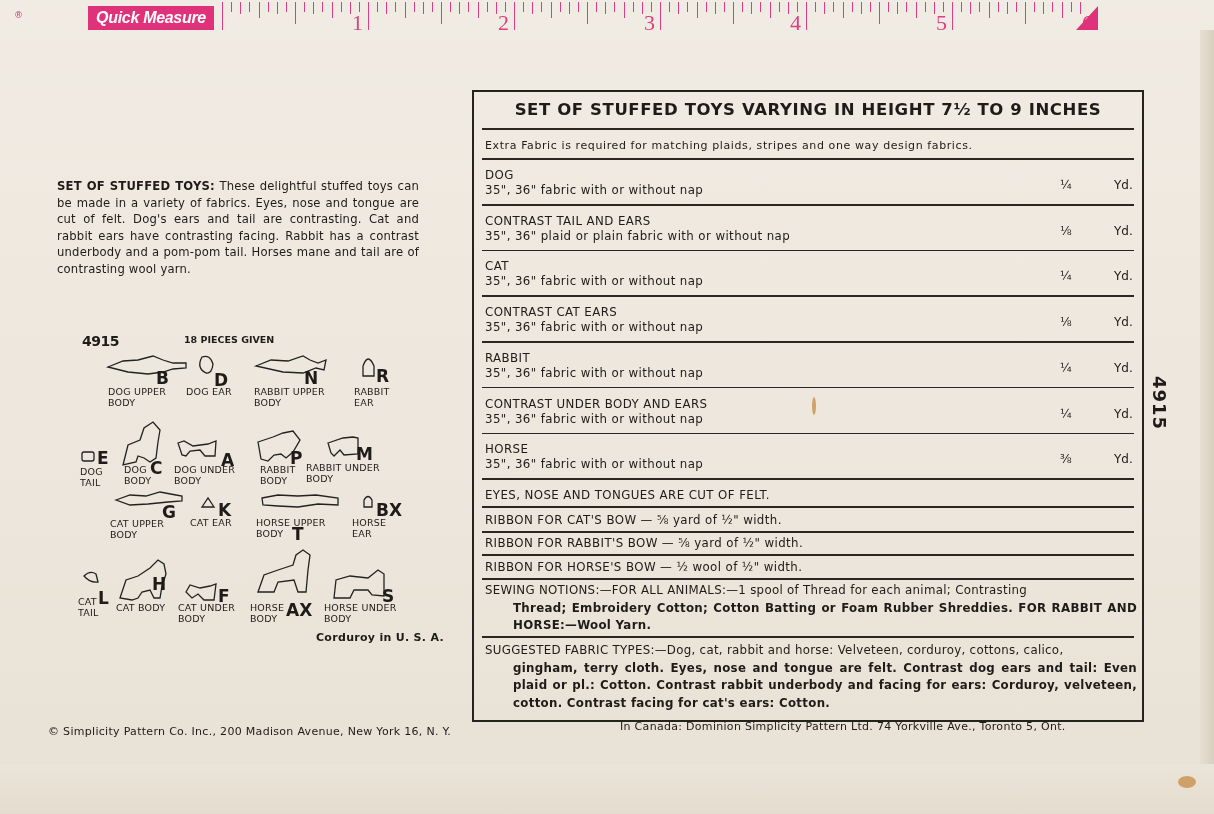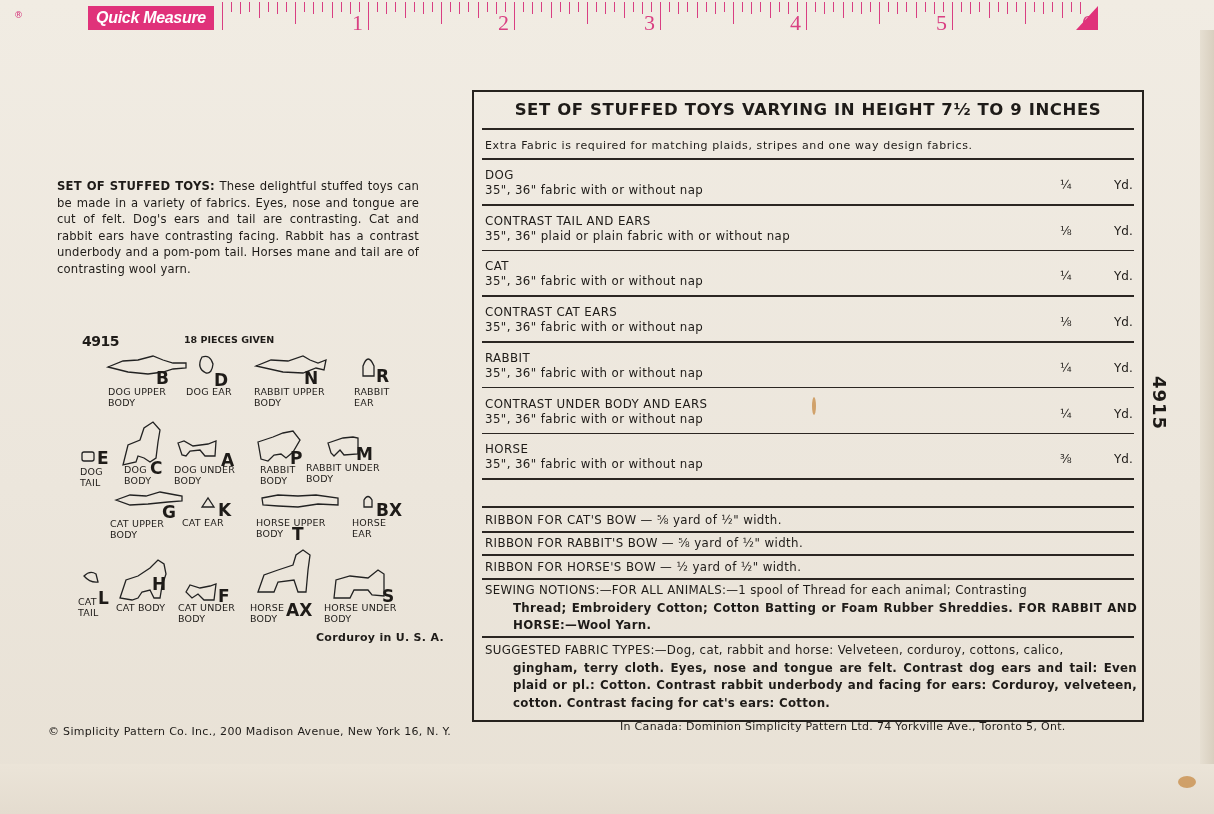--- a/index.html
+++ b/index.html
@@ -263,21 +263,21 @@
   <span class="pc-letter" style="left:143px;top:120px">A</span>
   <span class="pc-label" style="left:96px;top:134px;width:66px">DOG UNDER BODY</span>
   <span class="pc-letter" style="left:212px;top:118px">P</span>
   <span class="pc-label" style="left:182px;top:134px;width:40px">RABBIT BODY</span>
   <span class="pc-letter" style="left:278px;top:114px">M</span>
   <span class="pc-label" style="left:228px;top:132px;width:80px">RABBIT UNDER BODY</span>
 
   <span class="pc-letter" style="left:84px;top:172px">G</span>
   <span class="pc-label" style="left:32px;top:188px;width:70px">CAT UPPER BODY</span>
   <span class="pc-letter" style="left:140px;top:170px">K</span>
-  <span class="pc-label" style="left:104px;top:187px;width:60px">CAT EAR</span>
+  <span class="pc-label" style="left:112px;top:187px;width:60px">CAT EAR</span>
   <span class="pc-letter" style="left:214px;top:194px">T</span>
   <span class="pc-label" style="left:178px;top:187px;width:82px">HORSE UPPER BODY</span>
   <span class="pc-letter" style="left:298px;top:170px">BX</span>
   <span class="pc-label" style="left:274px;top:187px;width:40px">HORSE EAR</span>
 
   <span class="pc-letter" style="left:20px;top:258px">L</span>
   <span class="pc-label" style="left:0px;top:266px;width:22px">CAT TAIL</span>
   <span class="pc-letter" style="left:74px;top:244px">H</span>
   <span class="pc-label" style="left:38px;top:272px;width:70px">CAT BODY</span>
   <span class="pc-letter" style="left:140px;top:256px">F</span>
@@ -326,26 +326,27 @@
       <div class="qty" style="top: 314.5px;">¼</div>
       <div class="yd" style="top: 314.5px;">Yd.</div>
       <div class="hr" style="top: 340.5px;"></div>
       <div class="row-text" style="top: 350.2px;">HORSE</div>
       <div class="row-text" style="top: 365.2px;">35", 36" fabric with or without nap</div>
       <div class="qty" style="top: 360.2px;">⅜</div>
       <div class="yd" style="top: 360.2px;">Yd.</div>
       <div class="hr" style="top: 386.2px;"></div>
     </div>
 
+  <div class="row-text" style="top:396px">EYES, NOSE AND TONGUES ARE CUT OF FELT.</div>
   <div class="hr" style="top:414px"></div>
   <div class="row-text" style="top:421px">RIBBON FOR CAT'S BOW — ⅝ yard of ½" width.</div>
   <div class="hr" style="top:439px"></div>
   <div class="row-text" style="top:444px">RIBBON FOR RABBIT'S BOW — ⅝ yard of ½" width.</div>
   <div class="hr" style="top:462px"></div>
-  <div class="row-text" style="top:468px">RIBBON FOR HORSE'S BOW — ½ yard of ½" width.</div>
+  <div class="row-text" style="top:468px">RIBBON FOR HORSE'S BOW — ½ wool of ½" width.</div>
   <div class="hr" style="top:486px"></div>
 
   <div class="para" style="top:490px">
     <span>SEWING NOTIONS:—FOR ALL ANIMALS:—1 spool of Thread for each animal; Contrasting</span>
     <span class="indent">Thread; Embroidery Cotton; Cotton Batting or Foam Rubber Shreddies. FOR RABBIT AND HORSE:—Wool Yarn.</span>
   </div>
   <div class="hr" style="top:544px"></div>
   <div class="para" style="top:550px">
     <span>SUGGESTED FABRIC TYPES:—Dog, cat, rabbit and horse: Velveteen, corduroy, cottons, calico,</span>
     <span class="indent">gingham, terry cloth. Eyes, nose and tongue are felt. Contrast dog ears and tail: Even plaid or pl.: Cotton. Contrast rabbit underbody and facing for ears: Corduroy, velveteen, cotton. Contrast facing for cat's ears: Cotton.</span>

